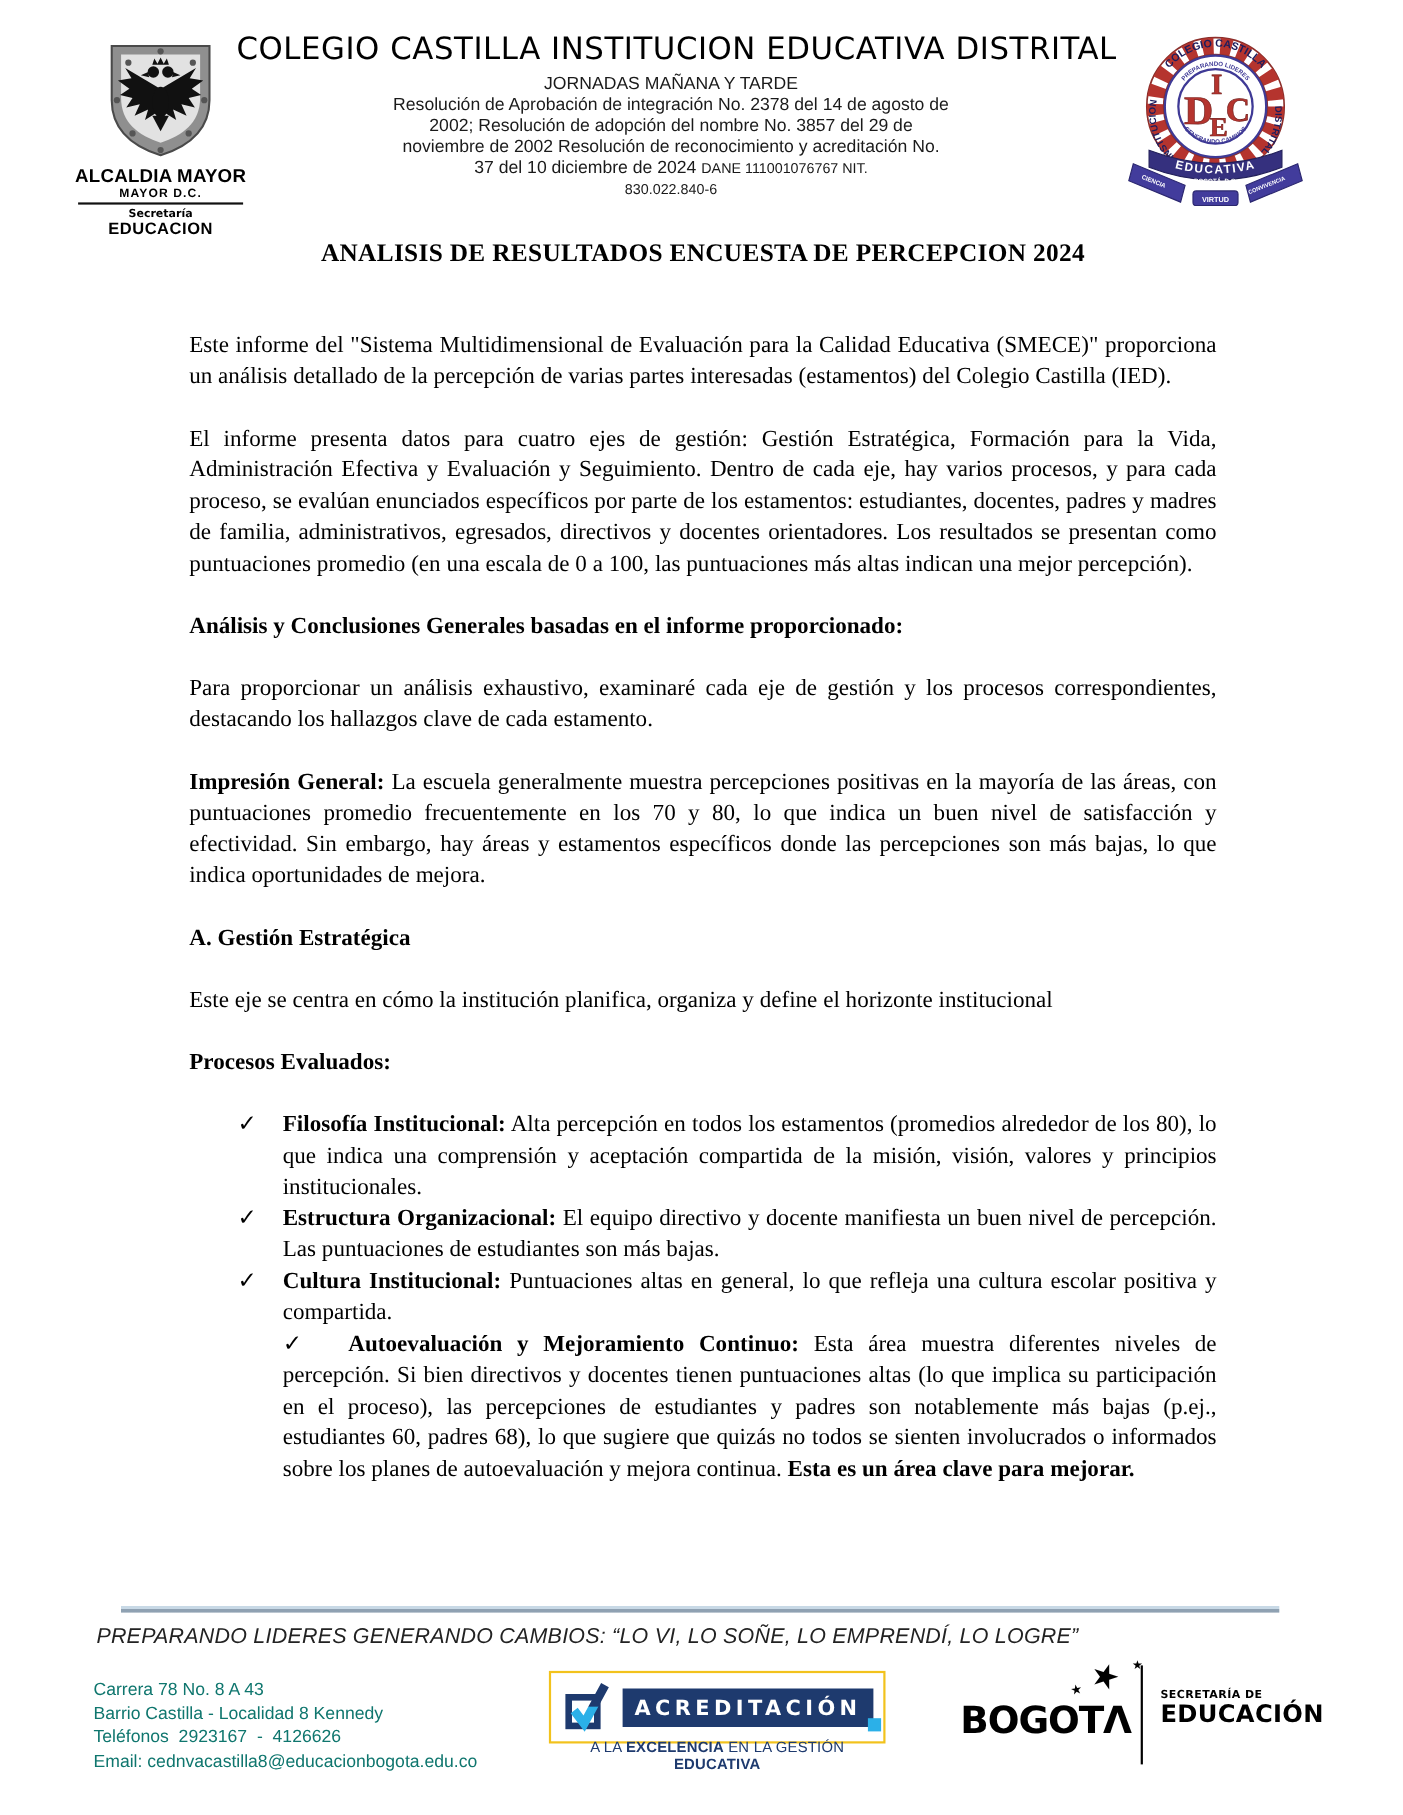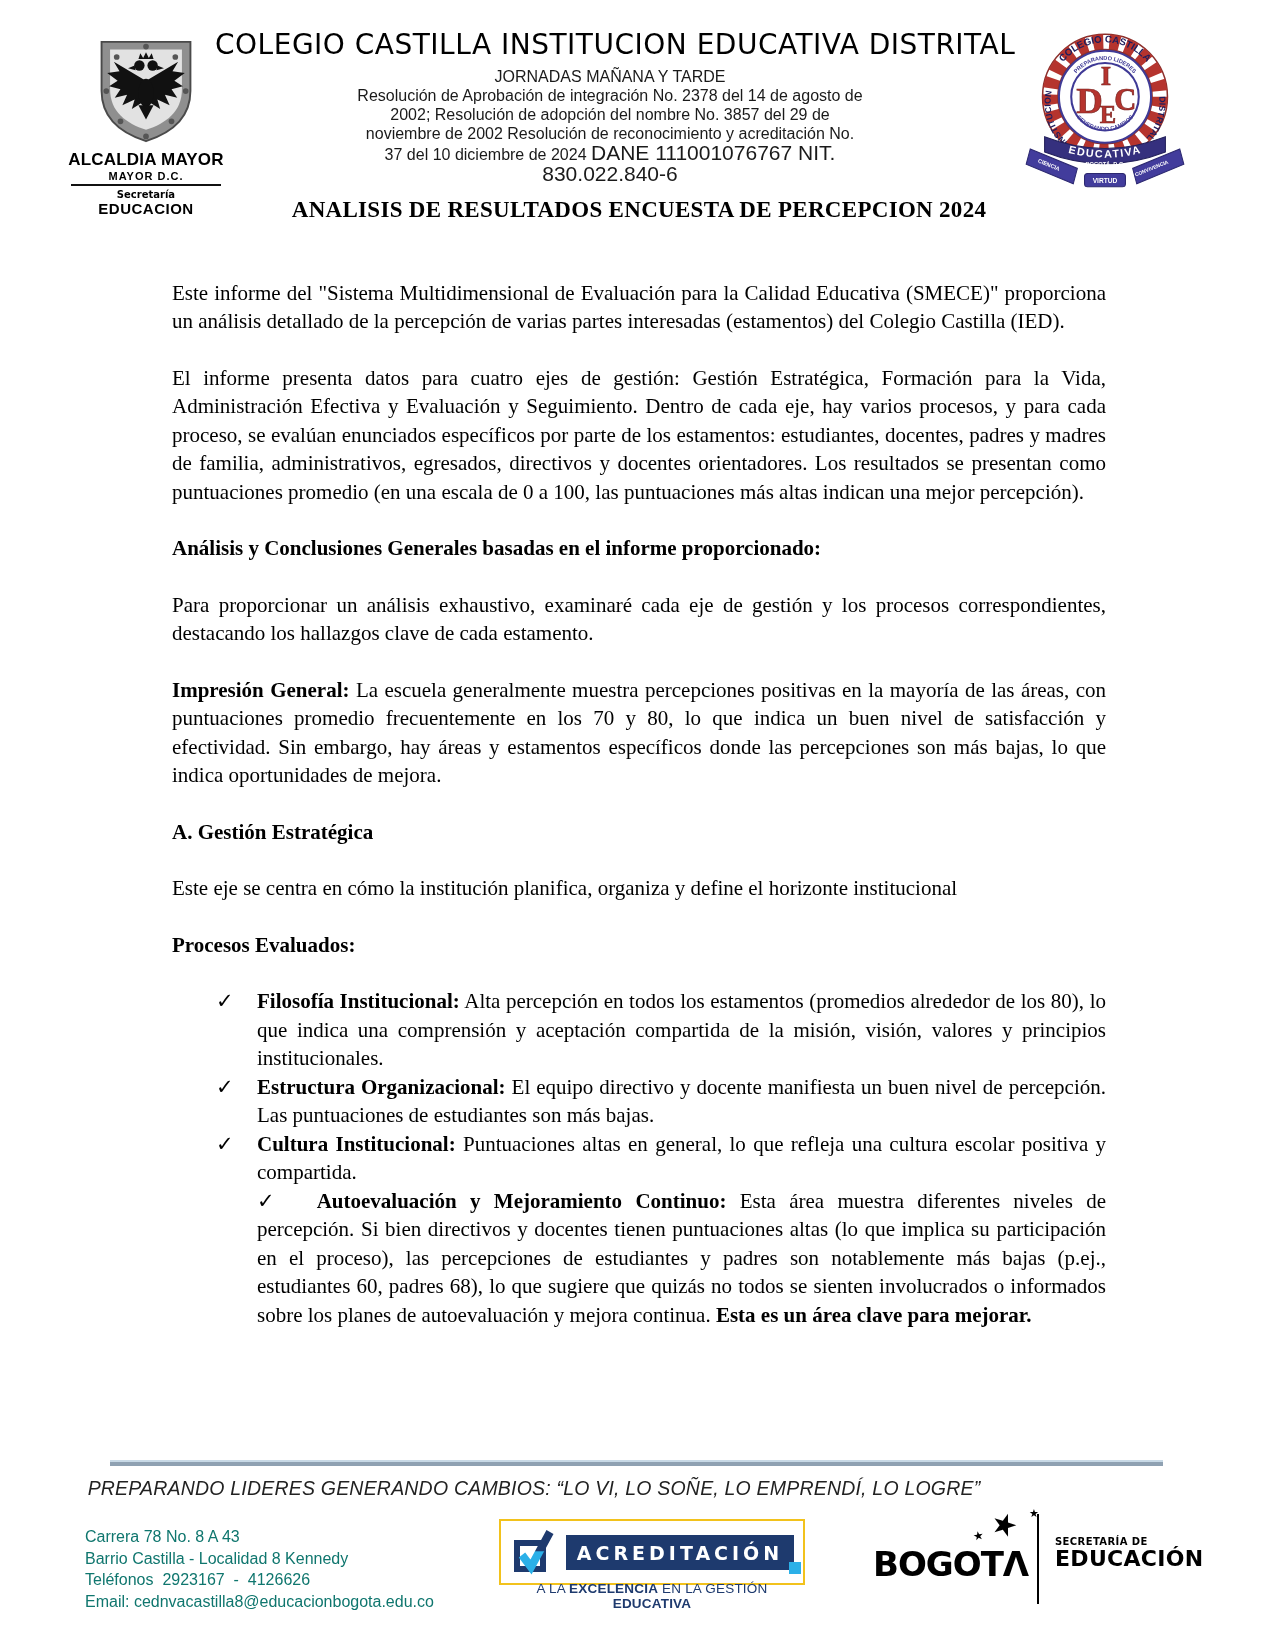--- a/index.html
+++ b/index.html
@@ -14,26 +14,26 @@
   .alc-l2{font-size:11px;font-weight:bold;letter-spacing:1px;}
   .alc-rule{height:2px;background:#111;width:150px;margin:2px auto 3px auto;}
   .alc-l3{font-size:10px;font-weight:bold;font-family:"DejaVu Sans",sans-serif;}
   .alc-l4{font-size:15px;font-weight:bold;letter-spacing:.5px;}
 
   .head-center{position:absolute;left:215px;top:28px;width:790px;text-align:center;}
   .school-name{font-family:"DejaVu Sans",sans-serif;font-size:28px;white-space:nowrap;
                letter-spacing:.5px;}
   .head-sub{width:560px;margin:6px auto 0 auto;font-family:"Liberation Sans",sans-serif;
             font-size:16px;line-height:19px;color:#1a1a1a;}
-  .head-sub .big{font-size:21px;}
+  .head-sub .big{font-size:13px;}
 
   .crest{position:absolute;left:1024px;top:22px;}
 
   
-  .doc{position:absolute;left:172px;top:196px;width:934px;font-size:21px;line-height:28.5px;}
+  .doc{position:absolute;left:172px;top:216px;width:934px;font-size:21px;line-height:28.5px;}
   .doc-title{text-align:center;font-weight:bold;font-size:23px;margin:0 0 54px 0;letter-spacing:.3px;}
   .doc p{margin:0 0 28px 0;text-align:justify;}
   .doc .hb{font-weight:bold;text-align:left;}
   .doc ul{list-style:none;margin:0;padding:0;}
   .doc li{position:relative;padding-left:85px;text-align:justify;}
   .doc li .check{position:absolute;left:44px;top:0;font-family:"DejaVu Sans",sans-serif;}
   .doc .b4{margin:0;padding-left:85px;text-align:justify;}
   .doc .b4 .check-inline{font-family:"DejaVu Sans",sans-serif;margin-right:34px;}
 
   

